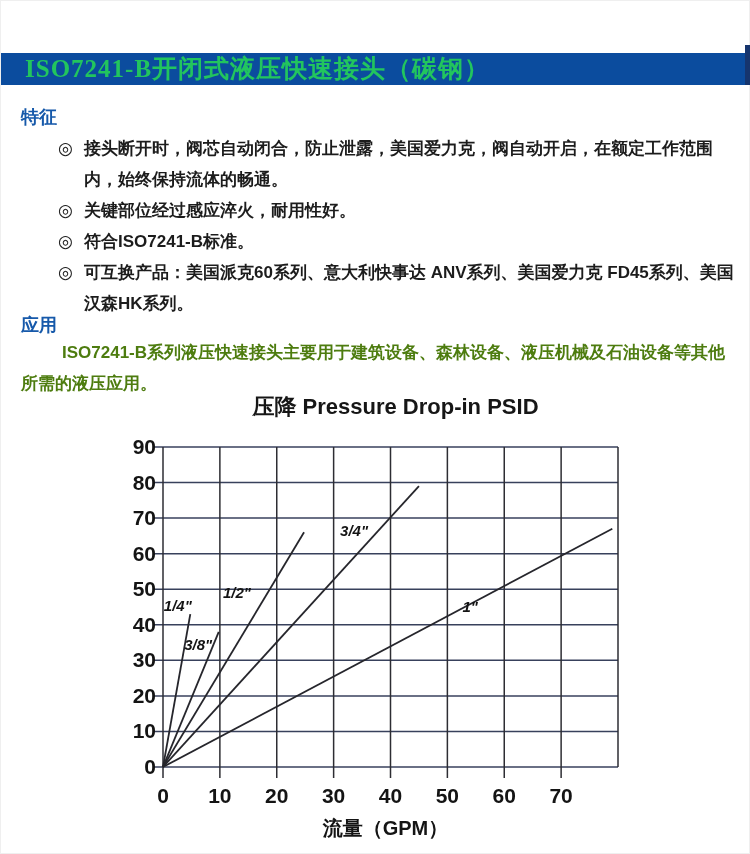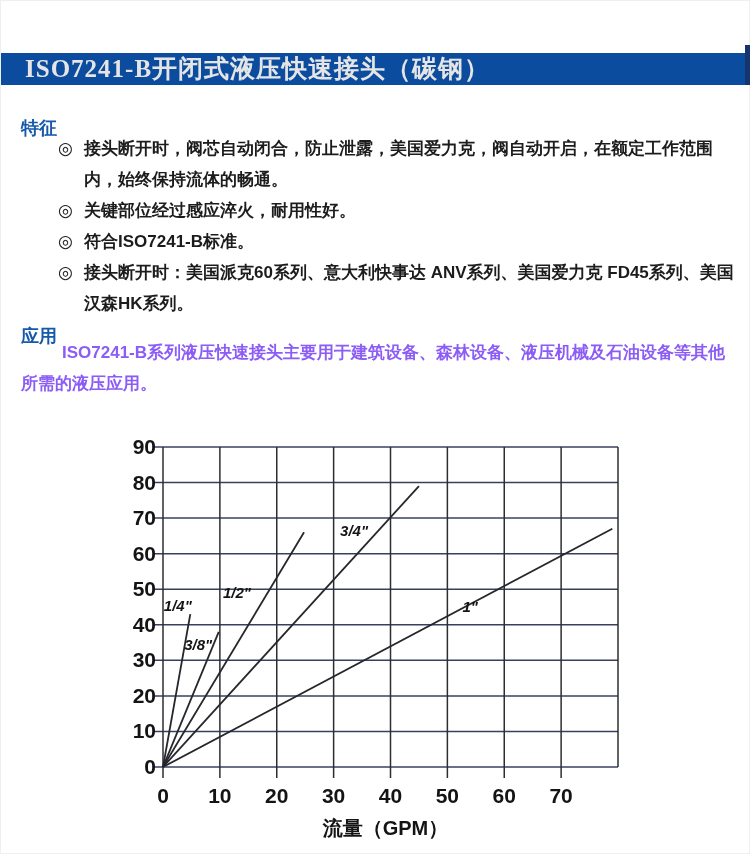--- a/index.html
+++ b/index.html
@@ -2,40 +2,40 @@
 <html><head>
 <meta charset="utf-8">
 <style>
   html,body{margin:0;padding:0;}
   body{width:750px;height:854px;position:relative;background:#ffffff;
        font-family:"Liberation Sans","DejaVu Sans",sans-serif;color:#1c1c1c;overflow:hidden;}
   .canvas{position:absolute;inset:0;border:1px solid #efefef;box-sizing:border-box;}
 
   
   .header-bar{position:absolute;left:0;top:52px;width:744px;height:32px;background:#0b4c9e;}
-  .header-title{position:absolute;left:24px;top:0;height:44px;line-height:31px;color:#e5e5e5;
+  .header-title{position:absolute;left:24px;top:0;height:44px;line-height:31px;color:#22c55e;
                 font-family:"Liberation Serif","DejaVu Serif",serif;font-weight:700;font-size:25px;
                 letter-spacing:1px;white-space:nowrap;}
   .header-tab{position:absolute;left:744px;top:44px;width:6px;height:40px;background:#16356e;}
 
   
-  .sec-heading{position:absolute;left:20px;font-size:18px;font-weight:700;color:#1659aa;margin-top:11px;}
+  .sec-heading{position:absolute;left:20px;font-size:18px;font-weight:700;color:#1659aa;}
   .h-features{top:104px;}
   .h-application{top:312px;font-family:Liberation Mono, monospace;}
 
   
   .bullets{position:absolute;left:0;top:132px;width:750px;padding-left:57px;padding-right:14px;box-sizing:border-box;}
   .bullet{display:flex;line-height:31px;font-size:17px;font-weight:600;color:#1c1c1c;}
   .bullet .mark{width:26px;flex:0 0 26px;}
   .bullet .btext{flex:1;}
 
   
   .app-para{position:absolute;left:0;top:336px;width:750px;box-sizing:border-box;
             padding:0 15px 0 20px;text-indent:41px;line-height:31px;font-size:17px;
-            font-weight:600;color:#8b5cf6;}
+            font-weight:600;color:#4d7c0f;}
 
   
   .chart-title{position:absolute;left:142px;top:391px;width:505px;text-align:center;
                font-size:22px;font-weight:700;color:#161616;}
   .chart-svg{position:absolute;left:100px;top:430px;width:560px;height:420px;}
   .grid-h{stroke:#38415c;stroke-width:1.5;}
   .grid-v{stroke:#2d2d33;stroke-width:1.5;}
   .series{stroke:#26262c;stroke-width:1.8;fill:none;}
   .tick-lab{font:700 21px "Liberation Sans","DejaVu Sans",sans-serif;fill:#141414;}
   .series-lab{font:italic 700 15px "Liberation Sans","DejaVu Sans",sans-serif;fill:#141414;}
@@ -61,28 +61,29 @@
       <div class="bullet">
         <span class="mark">◎</span>
         <span class="btext">关键部位经过感应淬火，耐用性好。</span>
       </div>
       <div class="bullet">
         <span class="mark">◎</span>
         <span class="btext">符合ISO7241-B标准。</span>
       </div>
       <div class="bullet">
         <span class="mark">◎</span>
-        <span class="btext">接头断开时：美国派克60系列、意大利快事达 ANV系列、美国爱力克 FD45系列、美国汉森HK系列。</span>
+        <span class="btext">可互换产品：美国派克60系列、意大利快事达 ANV系列、美国爱力克 FD45系列、美国汉森HK系列。</span>
       </div>
     </div>
 
   <div class="sec-heading h-application">应用</div>
 
   <div class="app-para">ISO7241-B系列液压快速接头主要用于建筑设备、森林设备、液压机械及石油设备等其他所需的液压应用。</div>
 
+  <div class="chart-title">压降 Pressure Drop-in PSID</div>
 
   <svg class="chart-svg" id="chart-svg" viewBox="0 0 560 420">
       <line x1="52" y1="336" x2="517" y2="336" class="grid-h"></line>
       <text x="55" y="343" class="tick-lab" text-anchor="end">0</text>
       <line x1="52" y1="300.44444444444446" x2="517" y2="300.44444444444446" class="grid-h"></line>
       <text x="55" y="307.44444444444446" class="tick-lab" text-anchor="end">10</text>
       <line x1="52" y1="264.8888888888889" x2="517" y2="264.8888888888889" class="grid-h"></line>
       <text x="55" y="271.8888888888889" class="tick-lab" text-anchor="end">20</text>
       <line x1="52" y1="229.33333333333334" x2="517" y2="229.33333333333334" class="grid-h"></line>
       <text x="55" y="236.33333333333334" class="tick-lab" text-anchor="end">30</text>

